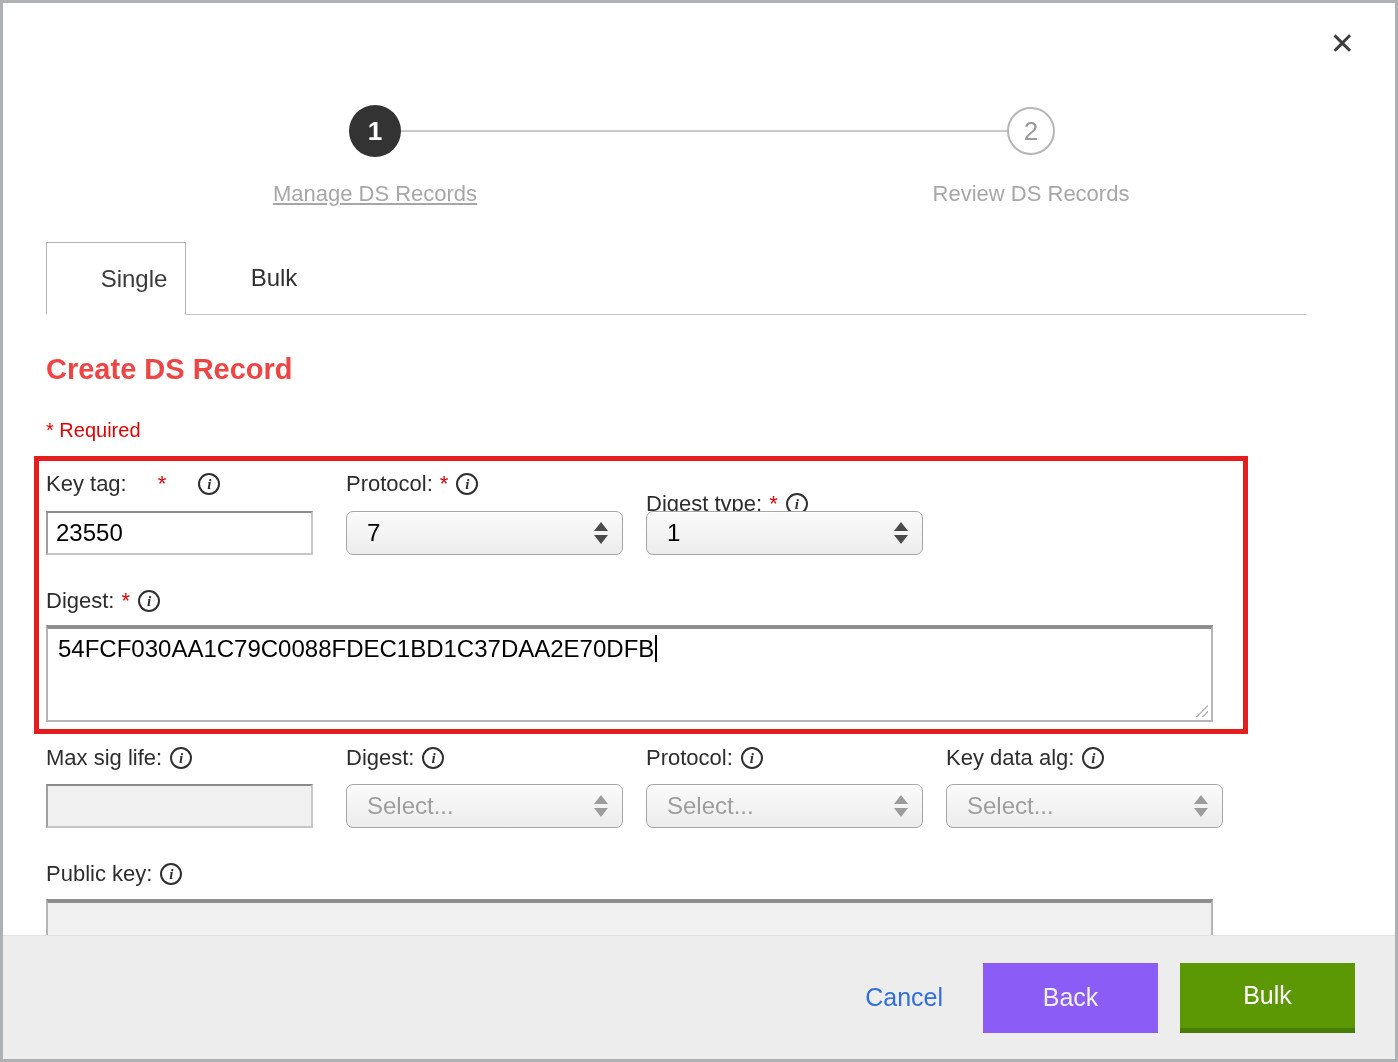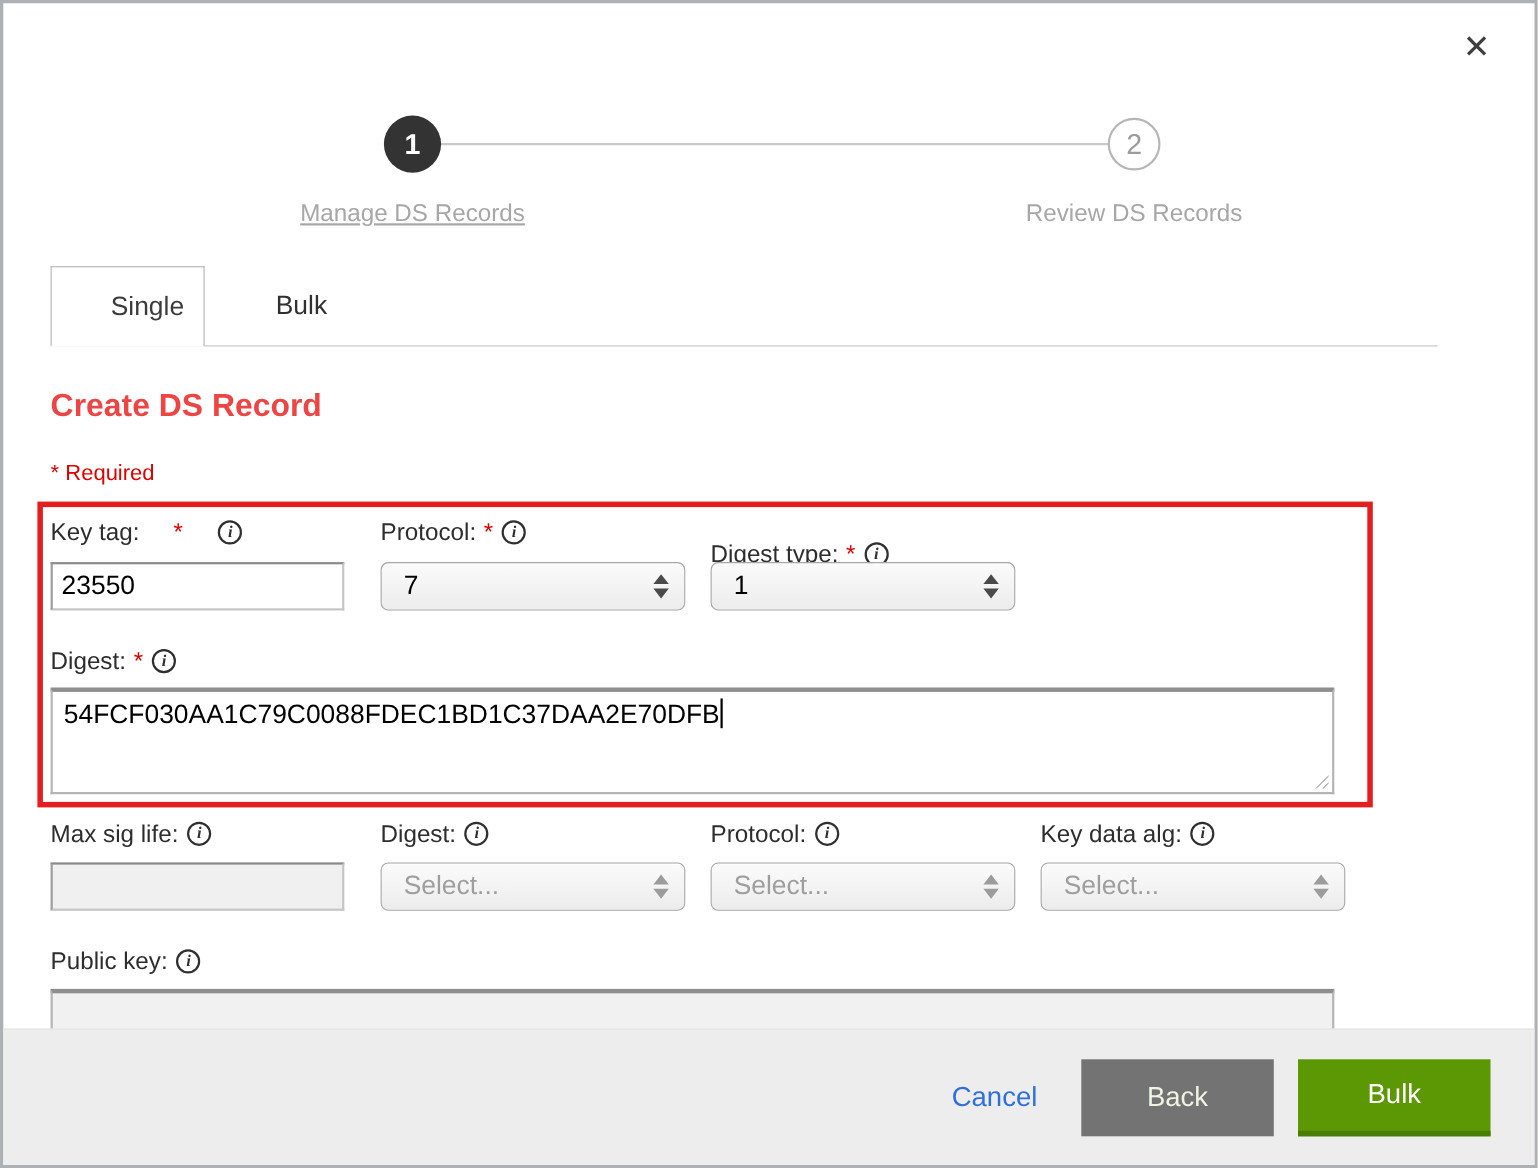--- a/index.html
+++ b/index.html
@@ -106,21 +106,21 @@
 
   
   .footer {
     position:absolute; left:0; right:0; bottom:0; height:124px;
     background:#ededed; border-top:1px solid #e3e3e3;
     display:flex; align-items:center; justify-content:flex-end;
     padding-right:40px; gap:22px; z-index:4;
   }
   .cancel-link { font-size:25px; color:#2e6fdd; cursor:pointer; margin-right:18px; }
   .btn { width:175px; height:70px; display:flex; align-items:center; justify-content:center; font-size:25px; cursor:pointer; border:none; }
-  .btn-back { background:#737373; color:#eef3e2; cursor:default; }
+  .btn-back { background:#8b5cf6; color:#eef3e2; cursor:default; }
   .btn-next { background:#5b9804; color:#ffffff; border-bottom:5px solid #4a7d03; }
 </style>
 </head>
 <body>
 
 <div class="modal">
 
   <div class="close-btn">✕</div>
 
   <div class="step-line"></div>

